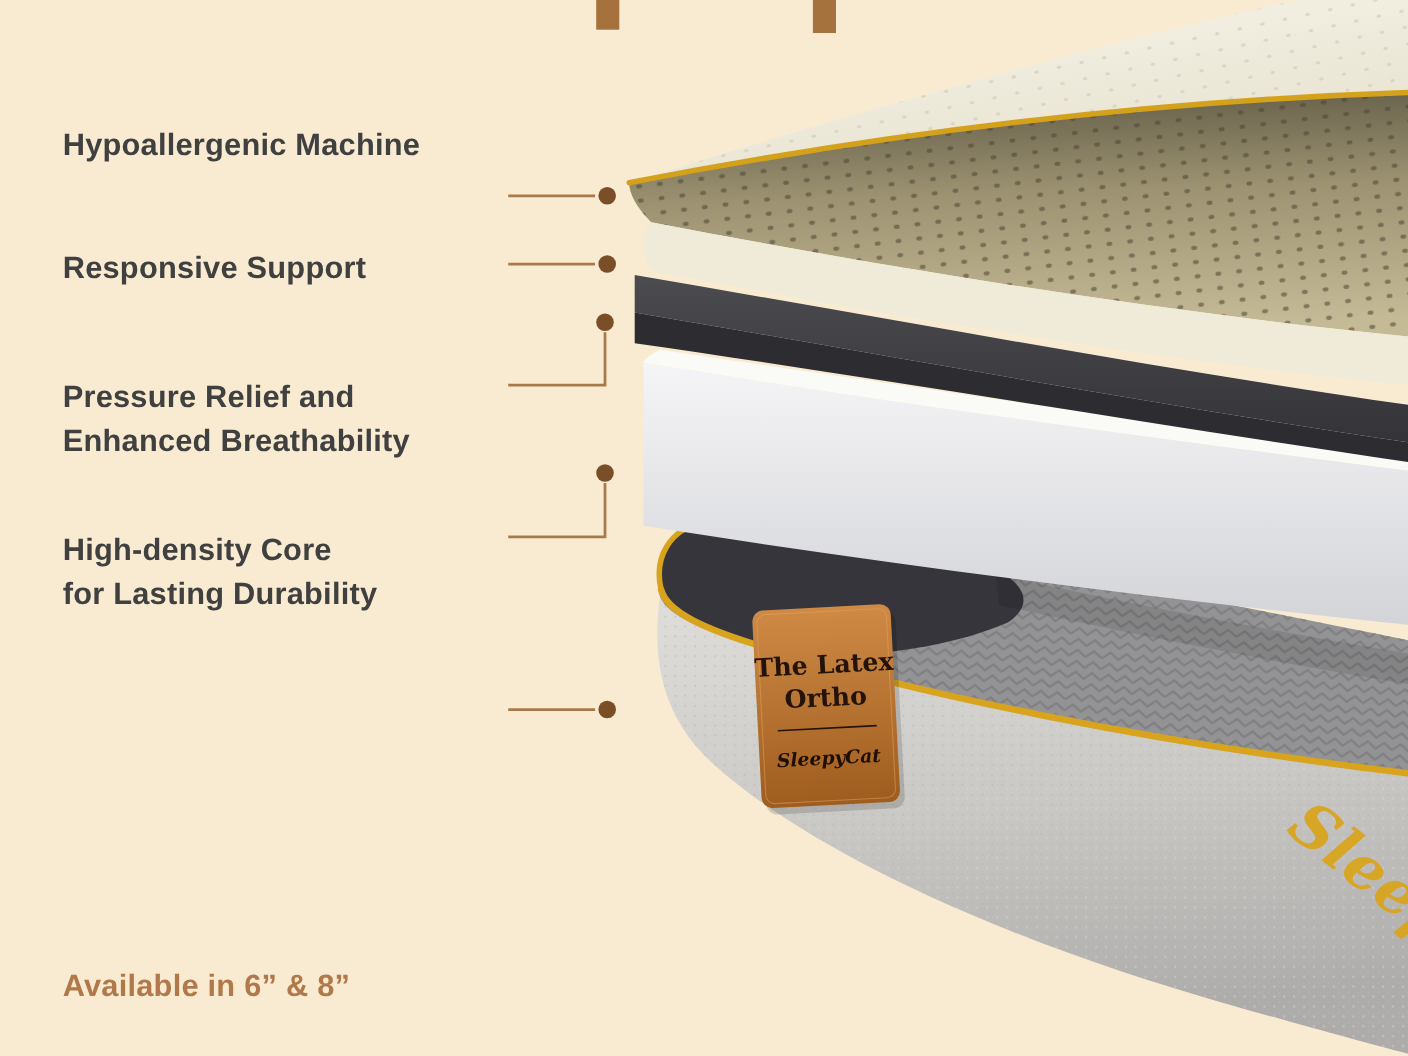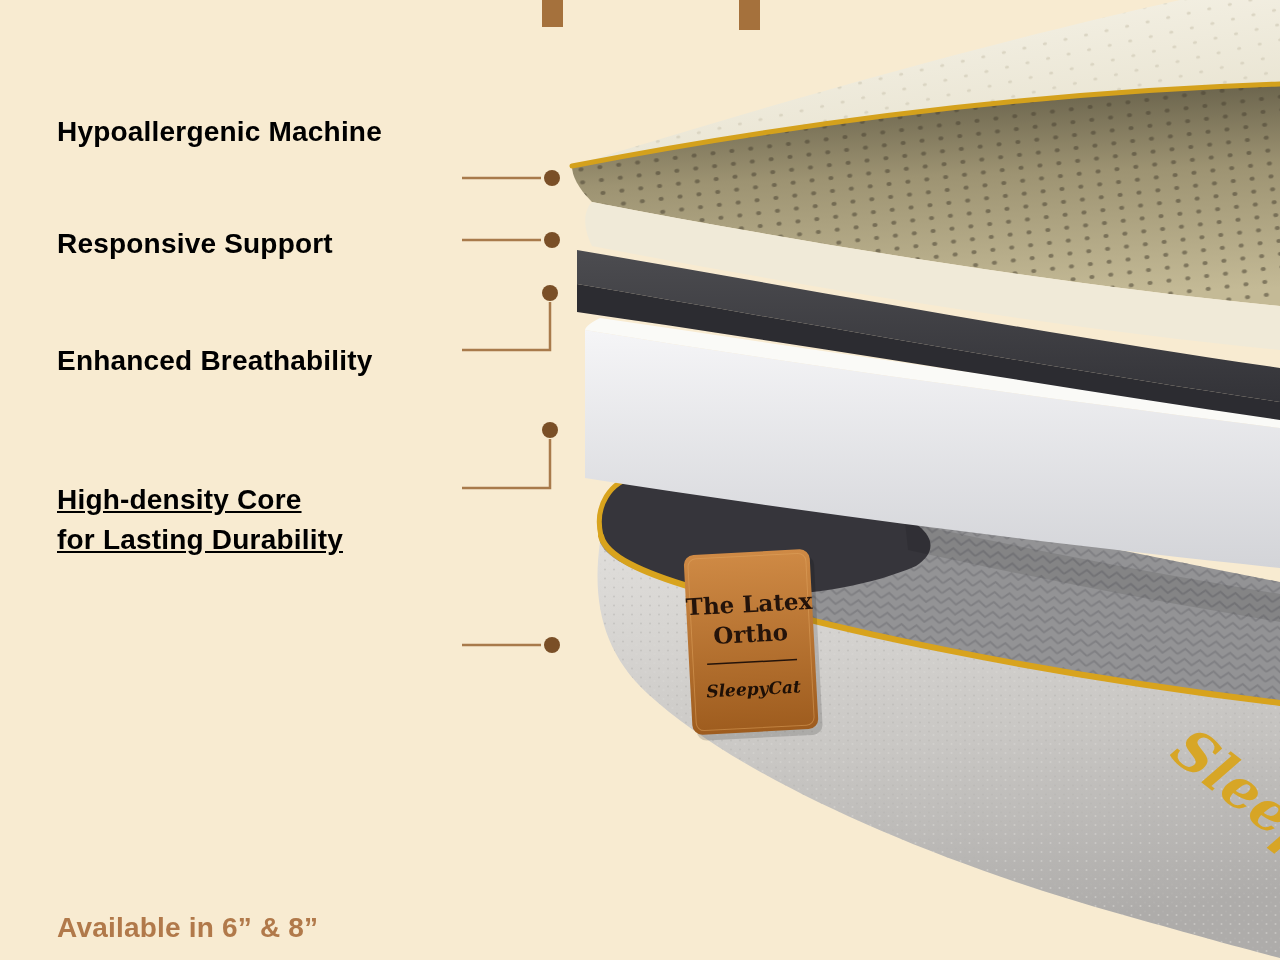--- a/index.html
+++ b/index.html
@@ -2,32 +2,32 @@
 <html><head>
 <meta charset="utf-8">
 <style>
   html,body{margin:0;padding:0;background:#f8ebd1;}
   .canvas{
     position:relative;width:1280px;height:960px;background:#f8ebd1;
     overflow:hidden;font-family:"Liberation Sans",sans-serif;
   }
   .mattress,.leads{position:absolute;left:0;top:0;}
   .callout{
-    position:absolute;left:57px;color:#000000;
+    position:absolute;left:57px;color:#404040;
     font-size:28px;line-height:40px;font-weight:600;letter-spacing:.2px;
   }
   .callout .l{display:block;}
   #callout-1{top:112px;}
   #callout-2{top:224px;}
   #callout-3{top:341px;}
-  #callout-4{top:480px;text-decoration:underline;}
+  #callout-4{top:480px;}
   #callout-5{top:626px;}
   .footnote{
     position:absolute;left:57px;top:880px;color:#b1794a;
-    font-size:28px;font-weight:600;letter-spacing:.2px;margin-top:32px;
+    font-size:28px;font-weight:600;letter-spacing:.2px;
   }
   .topmark{position:absolute;top:0;width:21px;background:#a5713c;}
   #mark-1{left:542px;height:27px;}
   #mark-2{left:739px;height:30px;}
 </style>
 </head>
 <body>
 
 <div class="canvas">
 
@@ -140,20 +140,21 @@
   <div class="topmark" id="mark-1"></div>
   <div class="topmark" id="mark-2"></div>
 
   <div class="callout" id="callout-1">
     <span class="l">Hypoallergenic Machine</span>
   </div>
   <div class="callout" id="callout-2">
     <span class="l">Responsive Support</span>
   </div>
   <div class="callout" id="callout-3">
+    <span class="l">Pressure Relief and</span>
     <span class="l">Enhanced Breathability</span>
   </div>
   <div class="callout" id="callout-4">
     <span class="l">High-density Core</span>
     <span class="l">for Lasting Durability</span>
   </div>
 
   <div class="footnote">Available in 6” &amp; 8”</div>
 
 </div>

